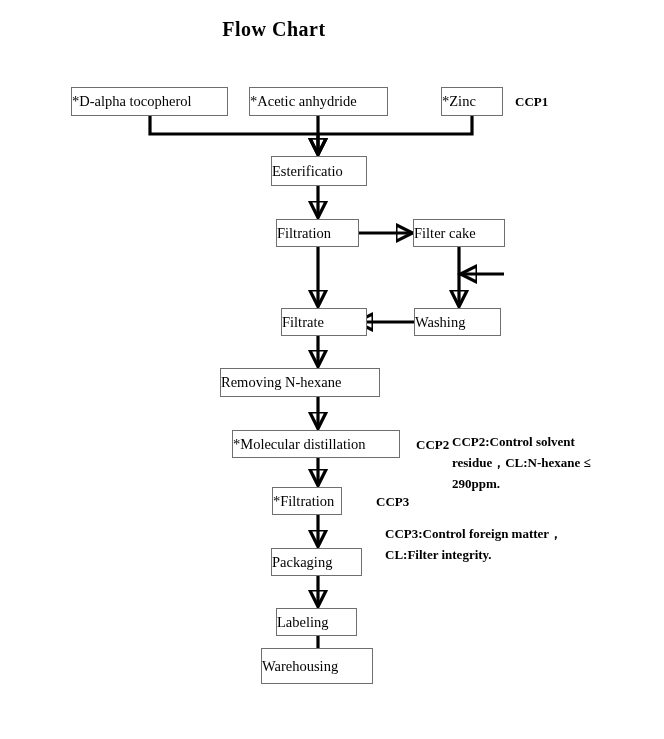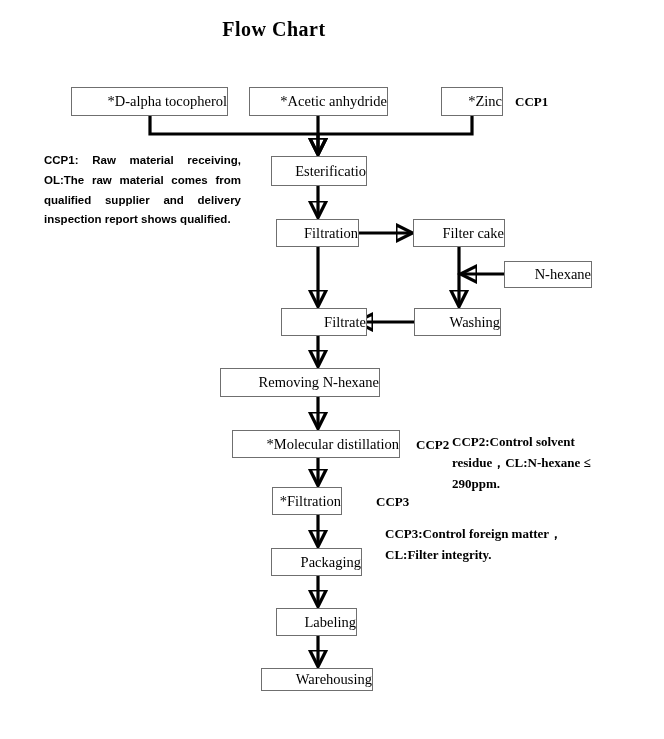--- a/index.html
+++ b/index.html
@@ -32,21 +32,21 @@
   .node {
     position: absolute;
     box-sizing: border-box;
     border: 1px solid #6f6f6f;
     background: #ffffff;
     font-family: "Liberation Serif", serif;
     font-size: 14.5px;
     color: #000000;
     display: flex;
     align-items: center;
-    justify-content: flex-end;
+    justify-content: flex-start;
     line-height: 1;
     white-space: nowrap;
   }
   .ccp-tag {
     position: absolute;
     font-family: "Liberation Serif", serif;
     font-weight: bold;
     font-size: 13px;
     color: #000000;
     white-space: nowrap;
@@ -133,37 +133,33 @@
   <div class="node" style="left:249px; top:87px; width:139px; height:29px;">
     <span>*Acetic anhydride</span>
   </div>
 
   <div class="node" style="left:441px; top:87px; width:62px; height:29px;">
     <span>*Zinc</span>
   </div>
 
   <div class="ccp-tag" style="left:515px; top:94px;">CCP1</div>
 
-  <div class="note note-justify" style="left:44px; top:151px; width:197px;">CCP1: Raw material receiving, OL:The raw material comes from qualified supplier and delivery inspection report shows qualified.</div>
 
   <div class="node" style="left:271px; top:156px; width:96px; height:30px;">
     <span>Esterificatio</span>
   </div>
 
   <div class="node" style="left:276px; top:219px; width:83px; height:28px;">
     <span>Filtration</span>
   </div>
 
   <div class="node" style="left:413px; top:219px; width:92px; height:28px;">
     <span>Filter cake</span>
   </div>
 
-  <div class="node" style="left:504px; top:261px; width:88px; height:27px;">
-    <span>N-hexane</span>
-  </div>
 
   <div class="node" style="left:414px; top:308px; width:87px; height:28px;">
     <span>Washing</span>
   </div>
 
   <div class="node" style="left:281px; top:308px; width:86px; height:28px;">
     <span>Filtrate</span>
   </div>
 
   <div class="node" style="left:220px; top:368px; width:160px; height:29px;">
@@ -187,17 +183,17 @@
   <div class="note note-serif" style="left:385px; top:523px; width:180px;">CCP3:Control foreign matter，CL:Filter integrity.</div>
 
   <div class="node" style="left:271px; top:548px; width:91px; height:28px;">
     <span>Packaging</span>
   </div>
 
   <div class="node" style="left:276px; top:608px; width:81px; height:28px;">
     <span>Labeling</span>
   </div>
 
-  <div class="node" style="left:261px; top:668px; width:112px; height:23px;">
+  <div class="node" style="left:261px; top:648px; width:112px; height:36px;">
     <span>Warehousing</span>
   </div>
 
 </div>
 
 </body></html>

